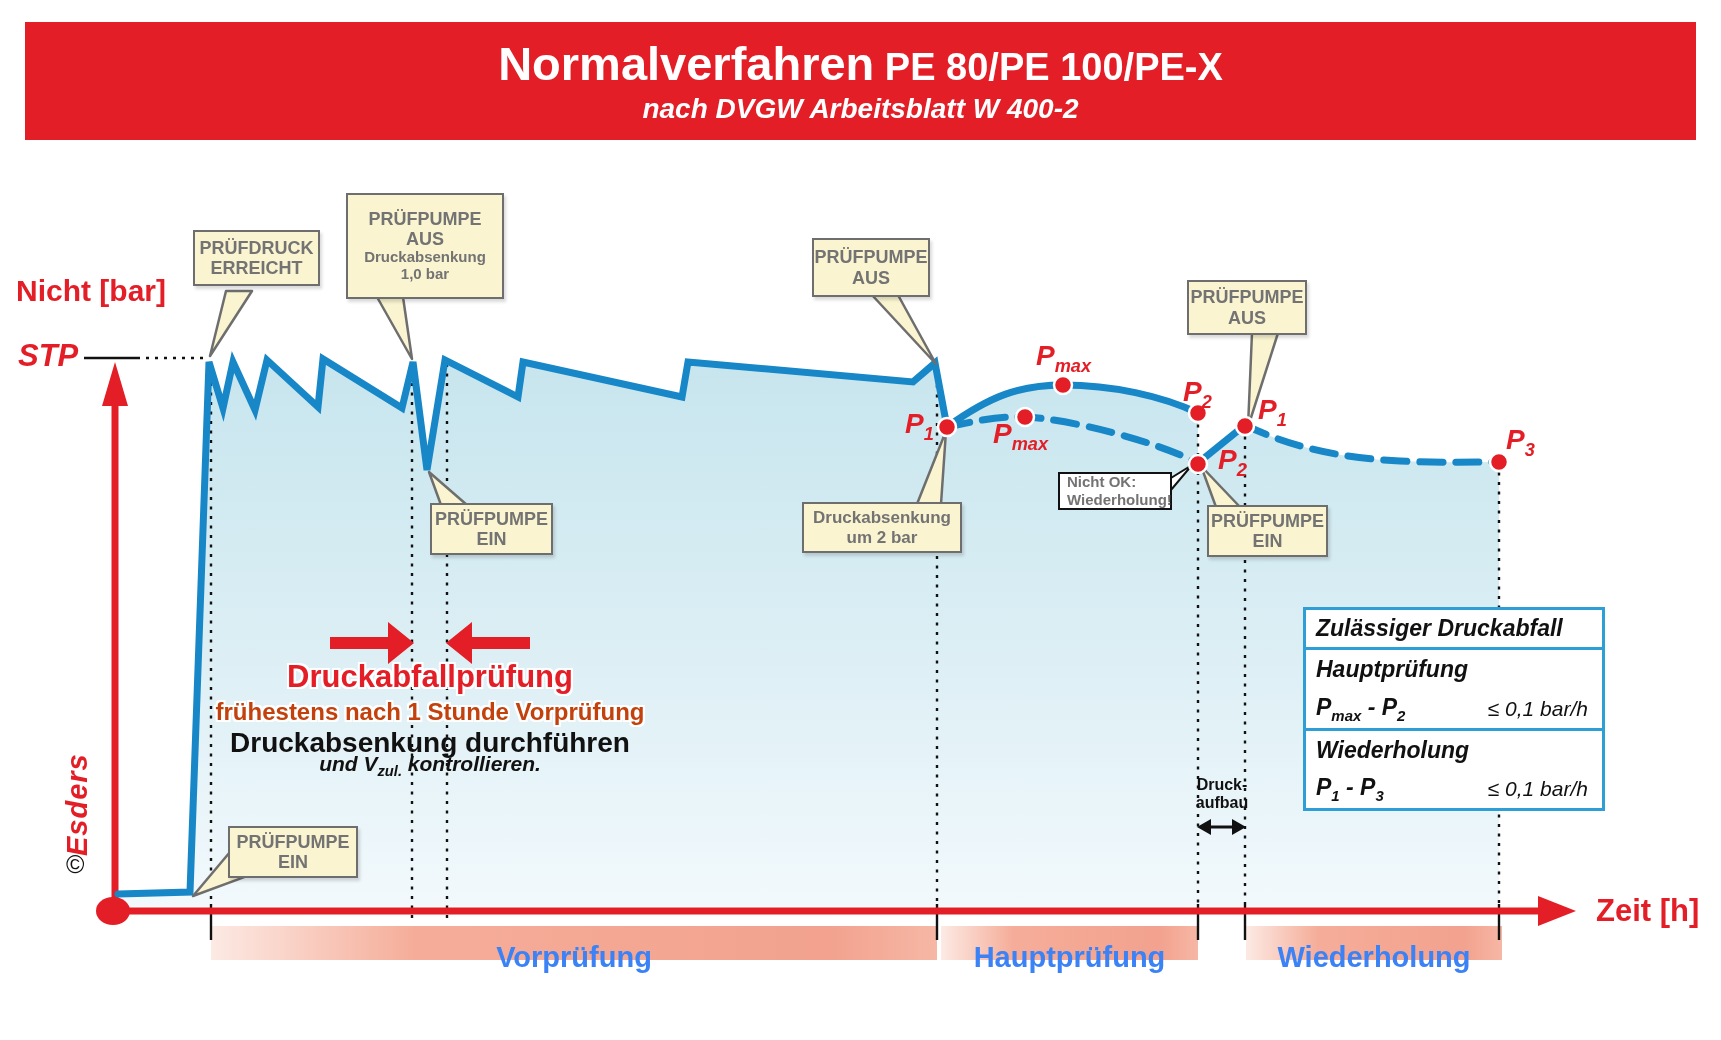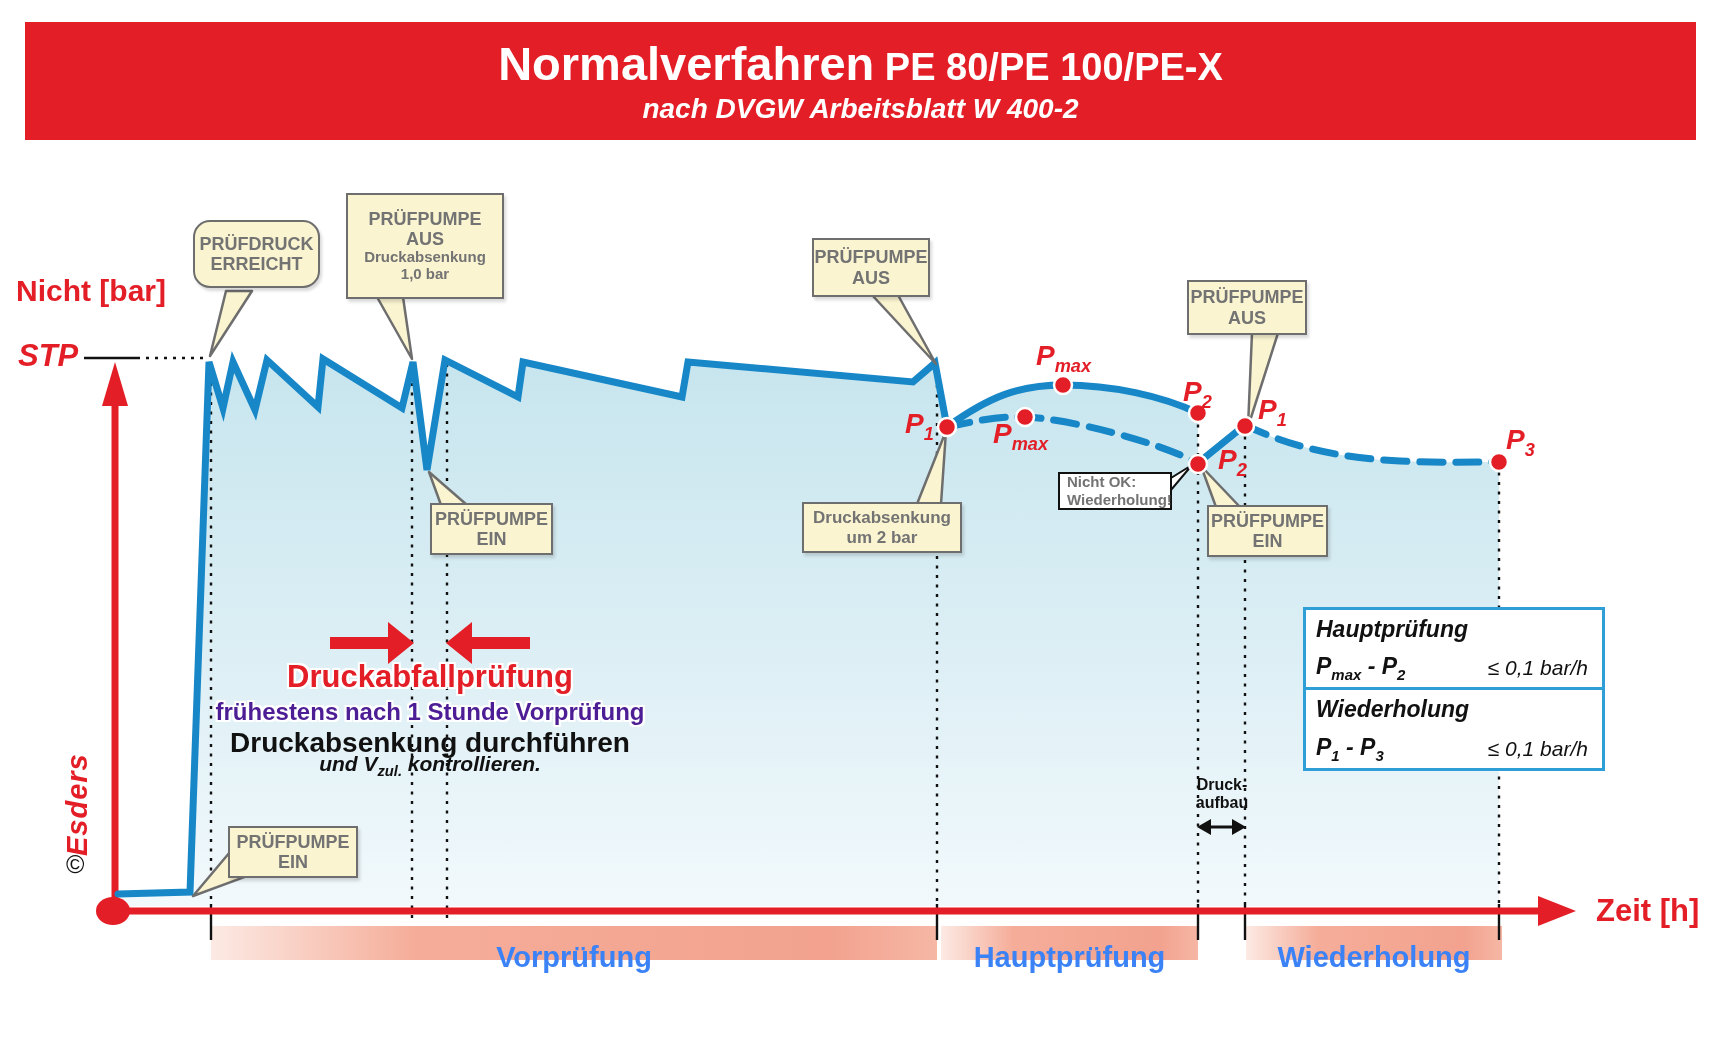--- a/index.html
+++ b/index.html
@@ -29,21 +29,21 @@
   .callout .small{font-size:15px;line-height:1.12;}
   .callout.white{background:#fff;border:2px solid #111;font-size:15px;align-items:flex-start;
                  text-align:left;box-shadow:none;line-height:1.2;padding:2px 7px;justify-content:center;}
 
   .plabel{position:absolute;color:#e31e26;font-weight:bold;font-style:italic;font-size:28px;line-height:1;}
   .plabel sub{font-size:0.65em;line-height:0;}
 
   .note{position:absolute;left:180px;width:500px;text-align:center;line-height:1;}
   .note-heading{top:661px;font-size:31px;font-weight:bold;color:#e31e26;
       text-shadow:-2px -2px 0 #fff,2px -2px 0 #fff,-2px 2px 0 #fff,2px 2px 0 #fff,0 2px 0 #fff,0 -2px 0 #fff,2px 0 0 #fff,-2px 0 0 #fff;}
-  .note-sub{top:700px;font-size:24px;font-weight:bold;color:#4c1d95;
+  .note-sub{top:700px;font-size:24px;font-weight:bold;color:#c2410c;
       text-shadow:-2px -2px 0 #fff,2px -2px 0 #fff,-2px 2px 0 #fff,2px 2px 0 #fff,0 2px 0 #fff,0 -2px 0 #fff,2px 0 0 #fff,-2px 0 0 #fff;}
   .note-black1{top:729px;font-size:28px;font-weight:bold;color:#111;}
   .note-black2{top:753px;font-size:21px;font-weight:bold;font-style:italic;color:#111;}
   .note-black2 sub{font-size:0.7em;}
 
   .druckaufbau{position:absolute;left:1194px;top:776px;width:56px;text-align:center;
                font-size:16px;font-weight:bold;color:#111;line-height:1.1;}
 
   .legend{position:absolute;left:1303px;top:607px;width:302px;background:#fff;border:3px solid #2d9fd6;color:#111;}
   .legend-h{border-bottom:3px solid #2d9fd6;font-weight:bold;font-style:italic;font-size:23px;padding:6px 10px;line-height:1.1;}
@@ -153,21 +153,21 @@
     <div class="line2">nach DVGW Arbeitsblatt W 400-2</div>
   </div>
 
   <div class="axis-label" style="left:16px;top:276px;">Nicht [bar]</div>
   <div class="axis-label stp" style="left:18px;top:340px;">STP</div>
   <div class="axis-label" style="left:1586px;top:895px;font-size:31px;margin-left:10px;">Zeit [h]</div>
 
   <div class="esders">Esders</div>
   <div class="copyright">©</div>
 
-  <div class="callout" style="left:193px;top:220px;width:127px;height:68px;border-radius:17px;">
+  <div class="callout" style="left:193px;top:230px;width:127px;height:56px;">
     <div>PRÜFDRUCK</div>
     <div>ERREICHT</div>
   </div>
 
   <div class="callout" style="left:346px;top:193px;width:158px;height:106px;">
     <div>PRÜFPUMPE</div>
     <div>AUS</div>
     <div class="small">Druckabsenkung</div>
     <div class="small">1,0 bar</div>
   </div>
@@ -219,20 +219,21 @@
   <div class="note note-sub">frühestens nach 1 Stunde Vorprüfung</div>
   <div class="note note-black1">Druckabsenkung durchführen</div>
   <div class="note note-black2"><span>und V</span><sub>zul.</sub><span> kontrollieren.</span></div>
 
   <div class="druckaufbau">
     <div>Druck-</div>
     <div>aufbau</div>
   </div>
 
   <div class="legend">
+    <div class="legend-h">Zulässiger Druckabfall</div>
     <div class="legend-row">
       <div class="legend-name">Hauptprüfung</div>
       <div class="legend-frow">
         <div class="legend-f"><span>P</span><sub>max</sub><span> - </span><span>P</span><sub>2</sub></div>
         <div class="legend-limit">≤ 0,1 bar/h</div>
       </div>
     </div>
     <div class="legend-row">
       <div class="legend-name">Wiederholung</div>
       <div class="legend-frow">

